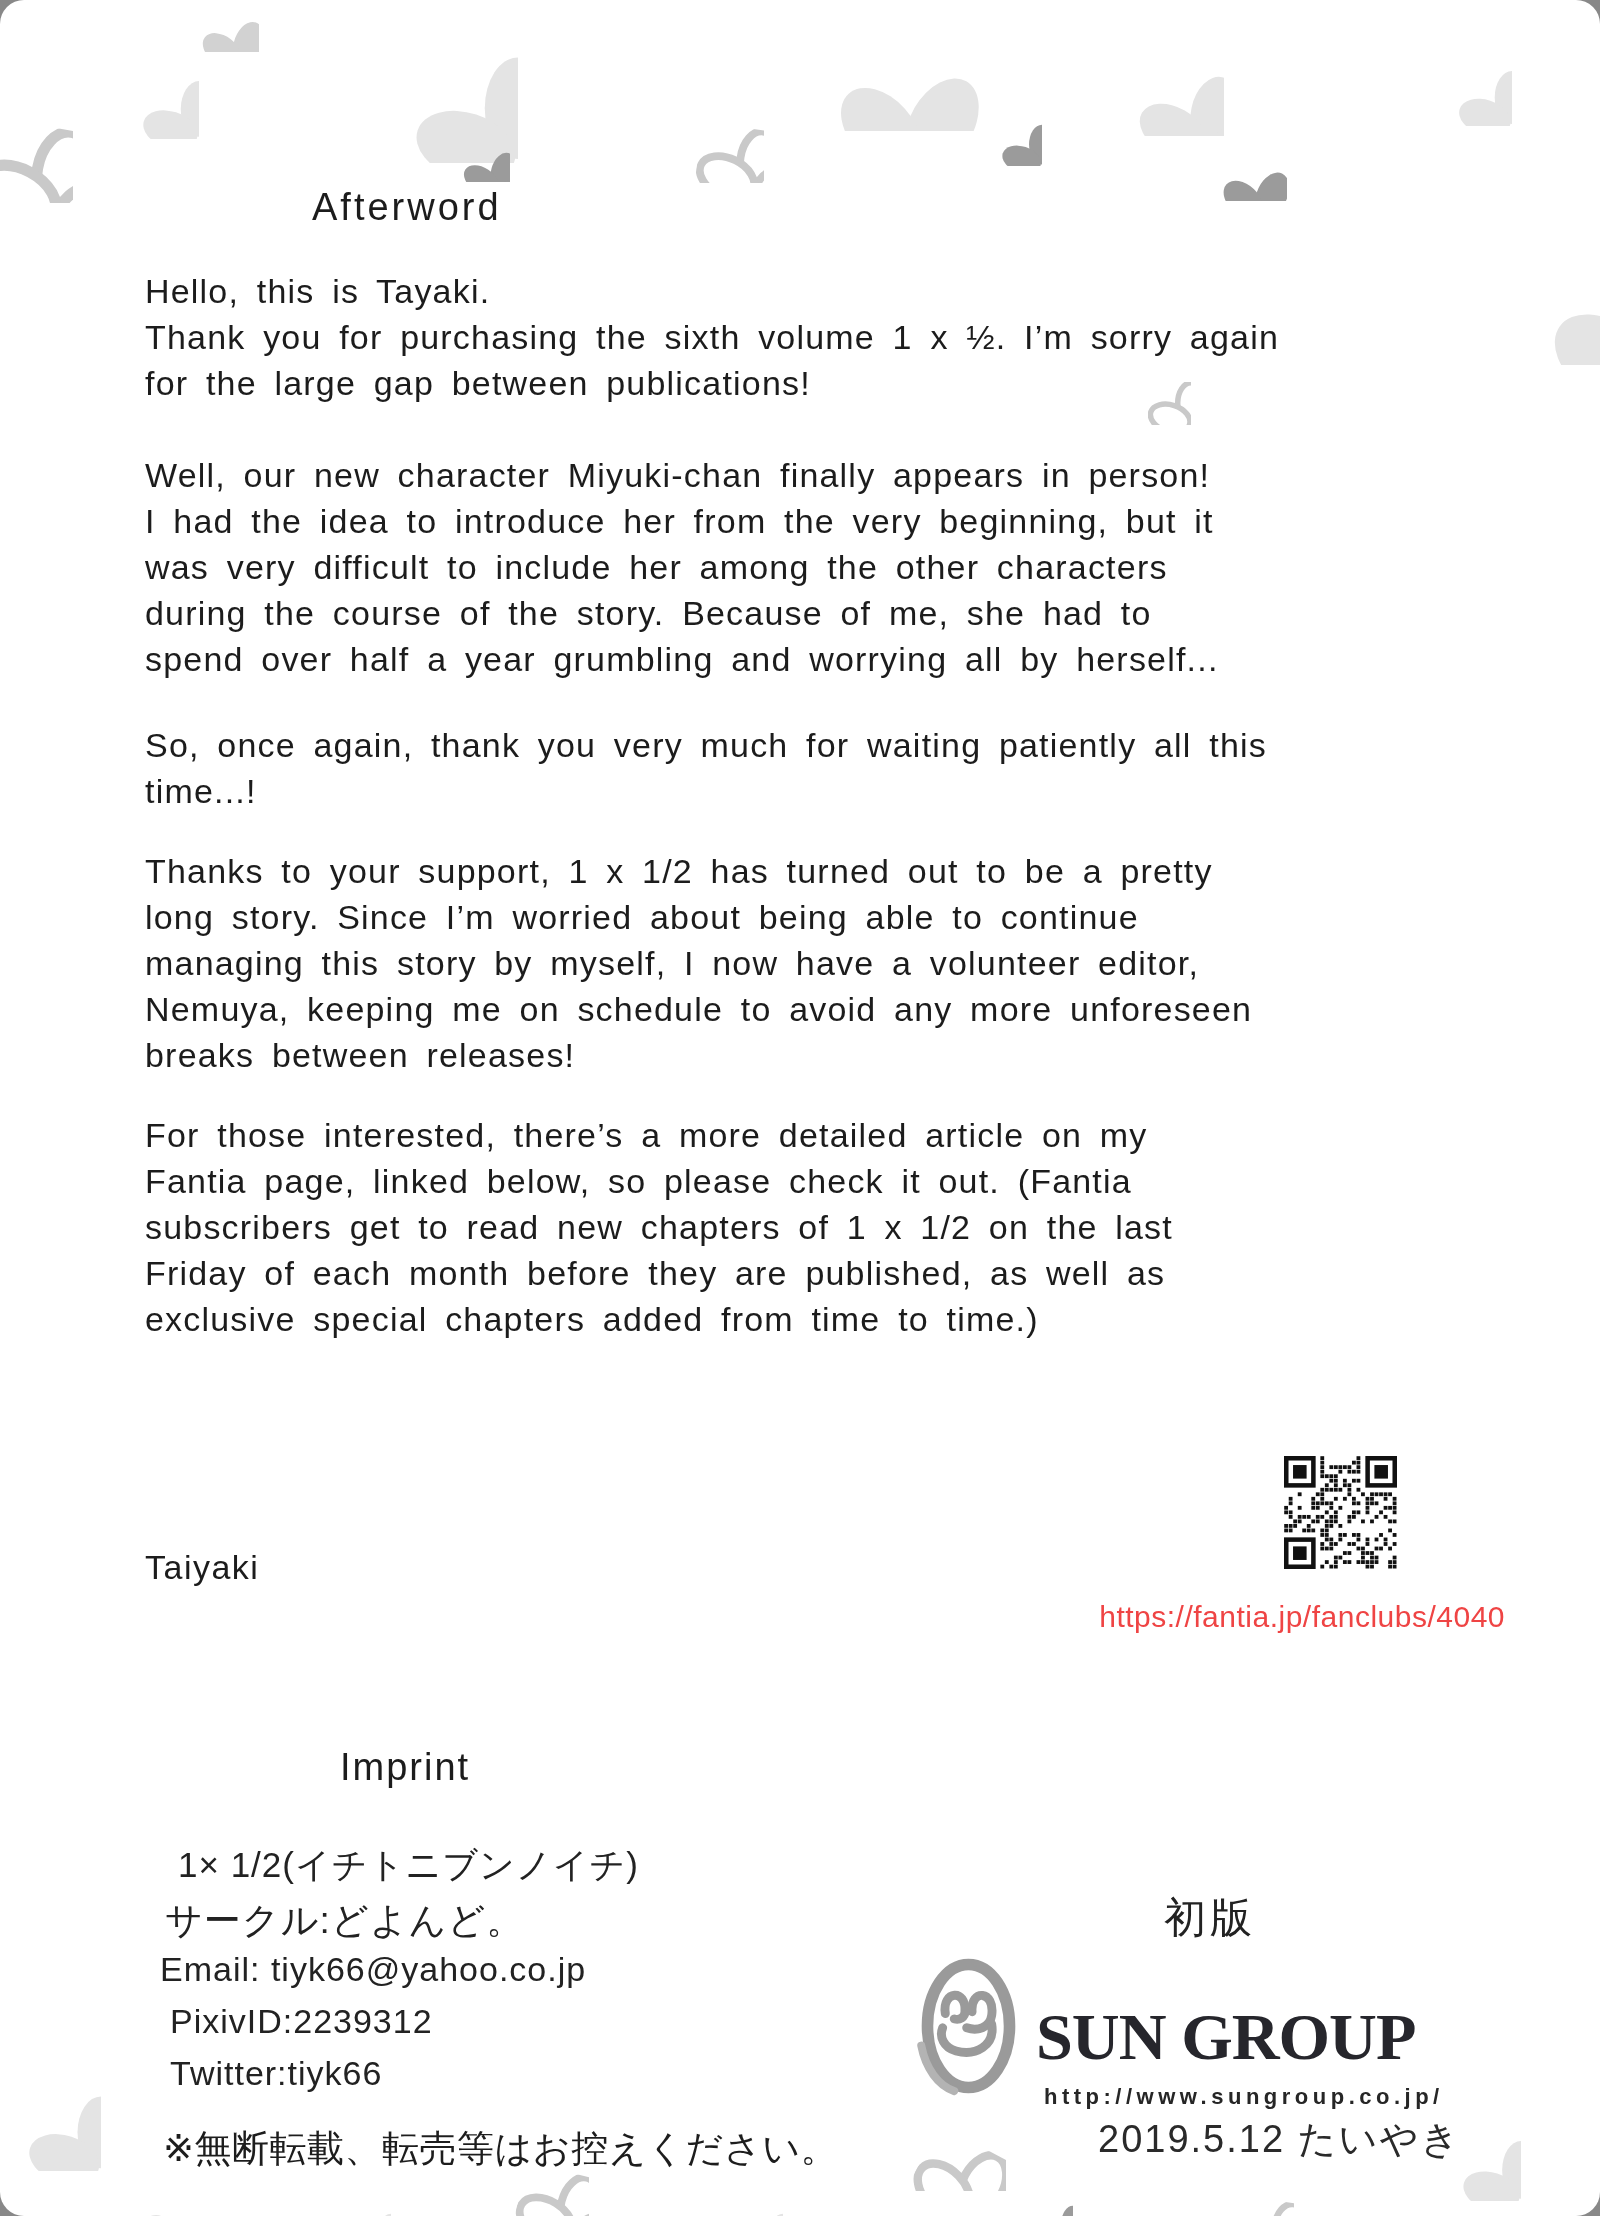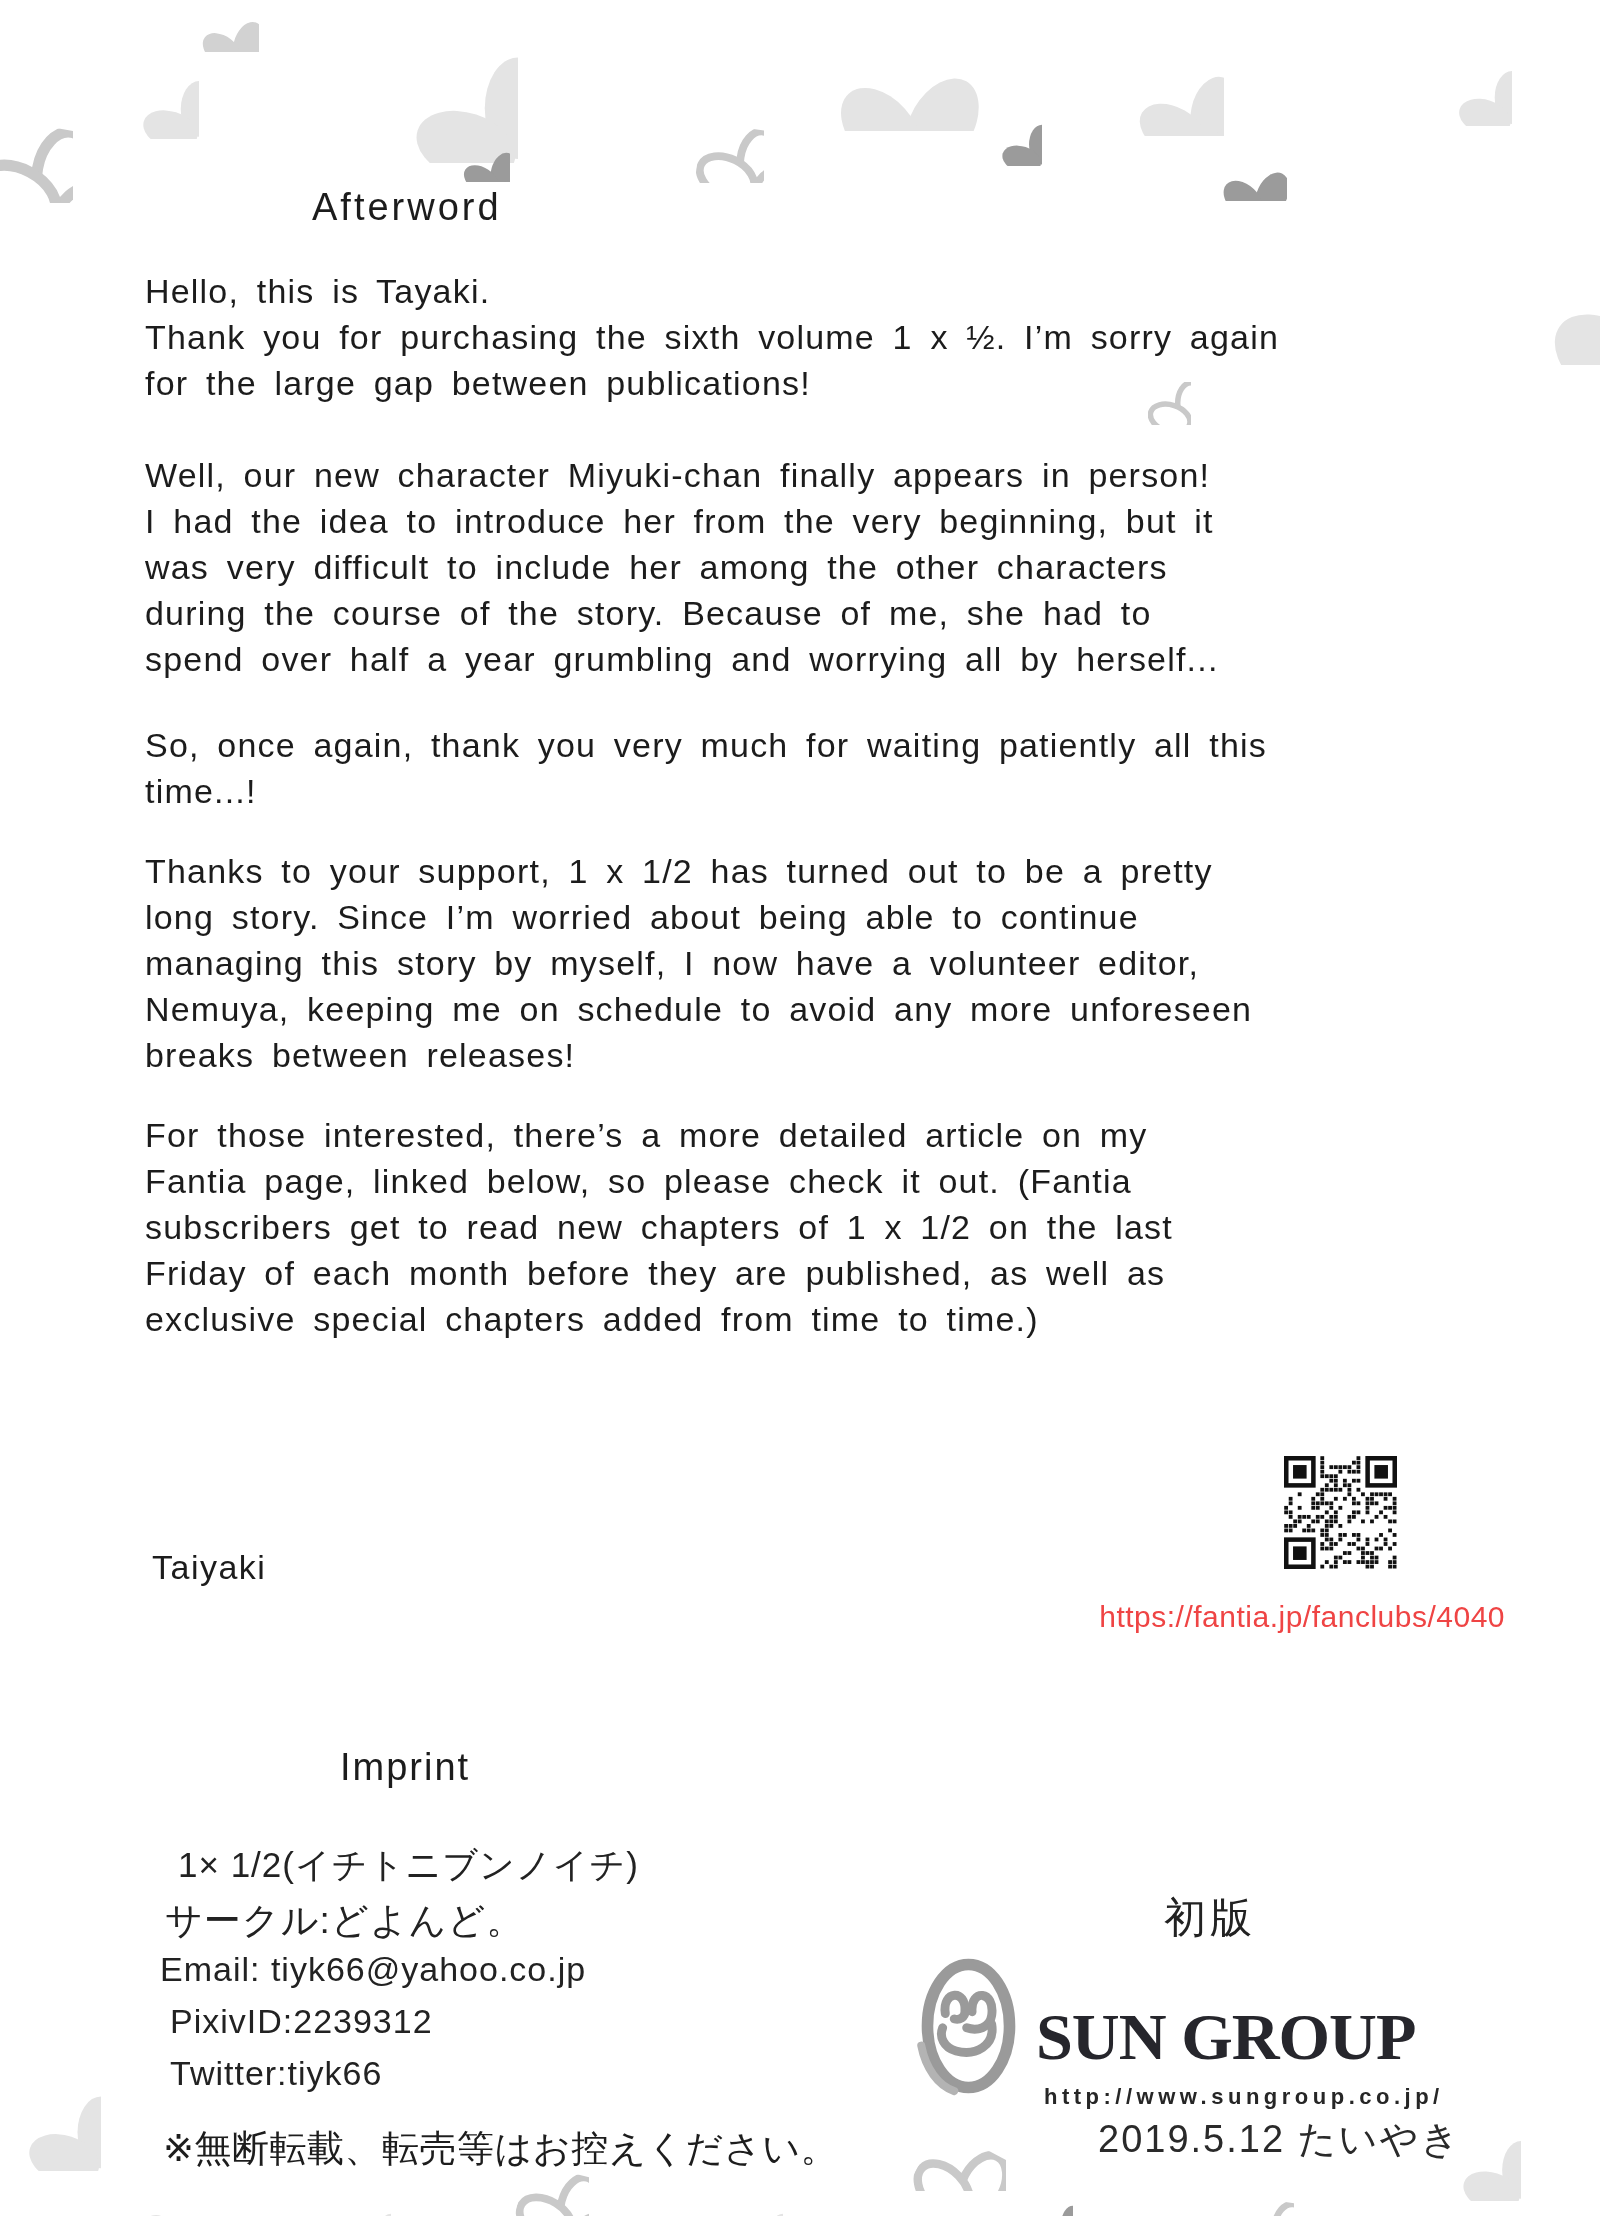--- a/index.html
+++ b/index.html
@@ -4,34 +4,35 @@
 <style>
   html,body{margin:0;padding:0;background:#888;}
   .page{
     position:relative;
     width:1600px;height:2216px;
     margin:0 auto;
     background:#ffffff;
     overflow:hidden;
     font-family:"Liberation Sans","DejaVu Sans",sans-serif;
     color:#1c1c1c;
+    border-radius:24px;
   }
   .flower{position:absolute;pointer-events:none;}
   .page-title{
     position:absolute;left:312px;top:186px;
     font-size:38px;letter-spacing:3px;font-weight:500;
   }
   .para{
     position:absolute;left:145px;width:1360px;
     font-size:34px;line-height:46px;
     letter-spacing:1.2px;word-spacing:7px;
     white-space:pre-line;
   }
   .p1{top:268px}.p2{top:452px}.p3{top:722px}.p4{top:848px}.p5{top:1112px}.p6{top:1382px}
-  .signature{position:absolute;left:152px;top:1548px;font-size:34px;letter-spacing:1.5px;text-align:center;}
+  .signature{position:absolute;left:145px;top:1548px;font-size:34px;letter-spacing:1.5px;text-align:center;}
   .qr{position:absolute;left:1284px;top:1456px;width:113px;height:113px;}
   .fantia-url{
     position:absolute;left:960px;top:1600px;width:545px;
     text-align:right;font-size:30px;color:#ef4444;letter-spacing:0.5px;
   }
   .imprint-title{
     position:absolute;left:340px;top:1746px;
     font-size:38px;letter-spacing:2px;font-weight:500;
   }
   .imp-line{position:absolute;left:178px;font-size:34px;color:#222;letter-spacing:1px;}

